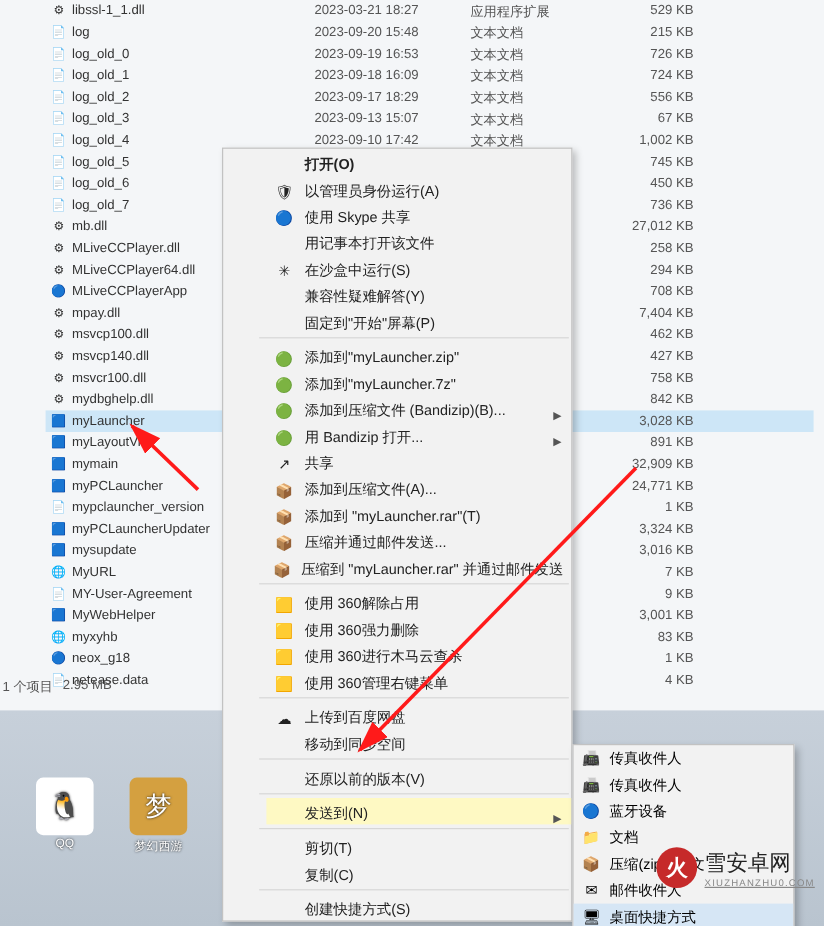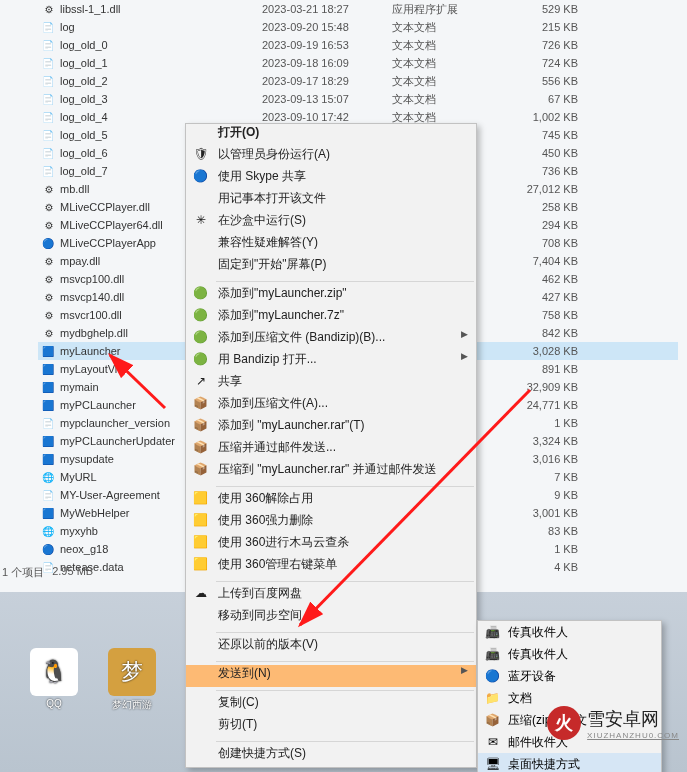--- a/index.html
+++ b/index.html
@@ -57,28 +57,29 @@
       left: 185px;
       width: 292px;
       background: #f2f2f2;
       border: 1px solid #c2c2c2;
       box-shadow: 3px 3px 6px rgba(0,0,0,.25);
       font-size: 12px;
       z-index: 20;
     }
     .menu-item {
       display: flex;
-      align-items: flex-start;
+      align-items: flex-end;
       height: 22px;
       padding: 0 8px 0 6px;
       color: #222;
       position: relative;
+      margin-left: 36px;
     }
     .menu-item.hover {
-      background: #fdba74;
+      background: #fef9c3;
     }
     .menu-icon {
       width: 18px; height: 16px; margin-right: 8px; display:inline-flex; align-items:center; justify-content:center; font-size:12px;
     }
     .menu-label { flex: 1; white-space: nowrap; }
     .menu-sep { height: 1px; background: #d6d6d6; margin: 3px 2px 3px 30px; }
     .menu-arrow { position: absolute; right: 8px; font-size: 9px; color: #555; }
     .submenu {
       position: absolute;
       top: 620px;
@@ -538,25 +539,25 @@
       </div>
       <div class="menu-sep"></div>
       <div class="menu-item hover">
         <span class="menu-icon"></span>
         <span class="menu-label">发送到(N)</span>
         <span class="menu-arrow">▶</span>
       </div>
       <div class="menu-sep"></div>
       <div class="menu-item">
         <span class="menu-icon"></span>
+        <span class="menu-label">剪切(T)</span>
+      </div>
+      <div class="menu-item">
+        <span class="menu-icon"></span>
         <span class="menu-label">复制(C)</span>
-      </div>
-      <div class="menu-item">
-        <span class="menu-icon"></span>
-        <span class="menu-label">剪切(T)</span>
       </div>
       <div class="menu-sep"></div>
       <div class="menu-item">
         <span class="menu-icon"></span>
         <span class="menu-label">创建快捷方式(S)</span>
       </div>
     </div>
 
   <div class="submenu" id="subMenu">
       <div class="sub-item">

